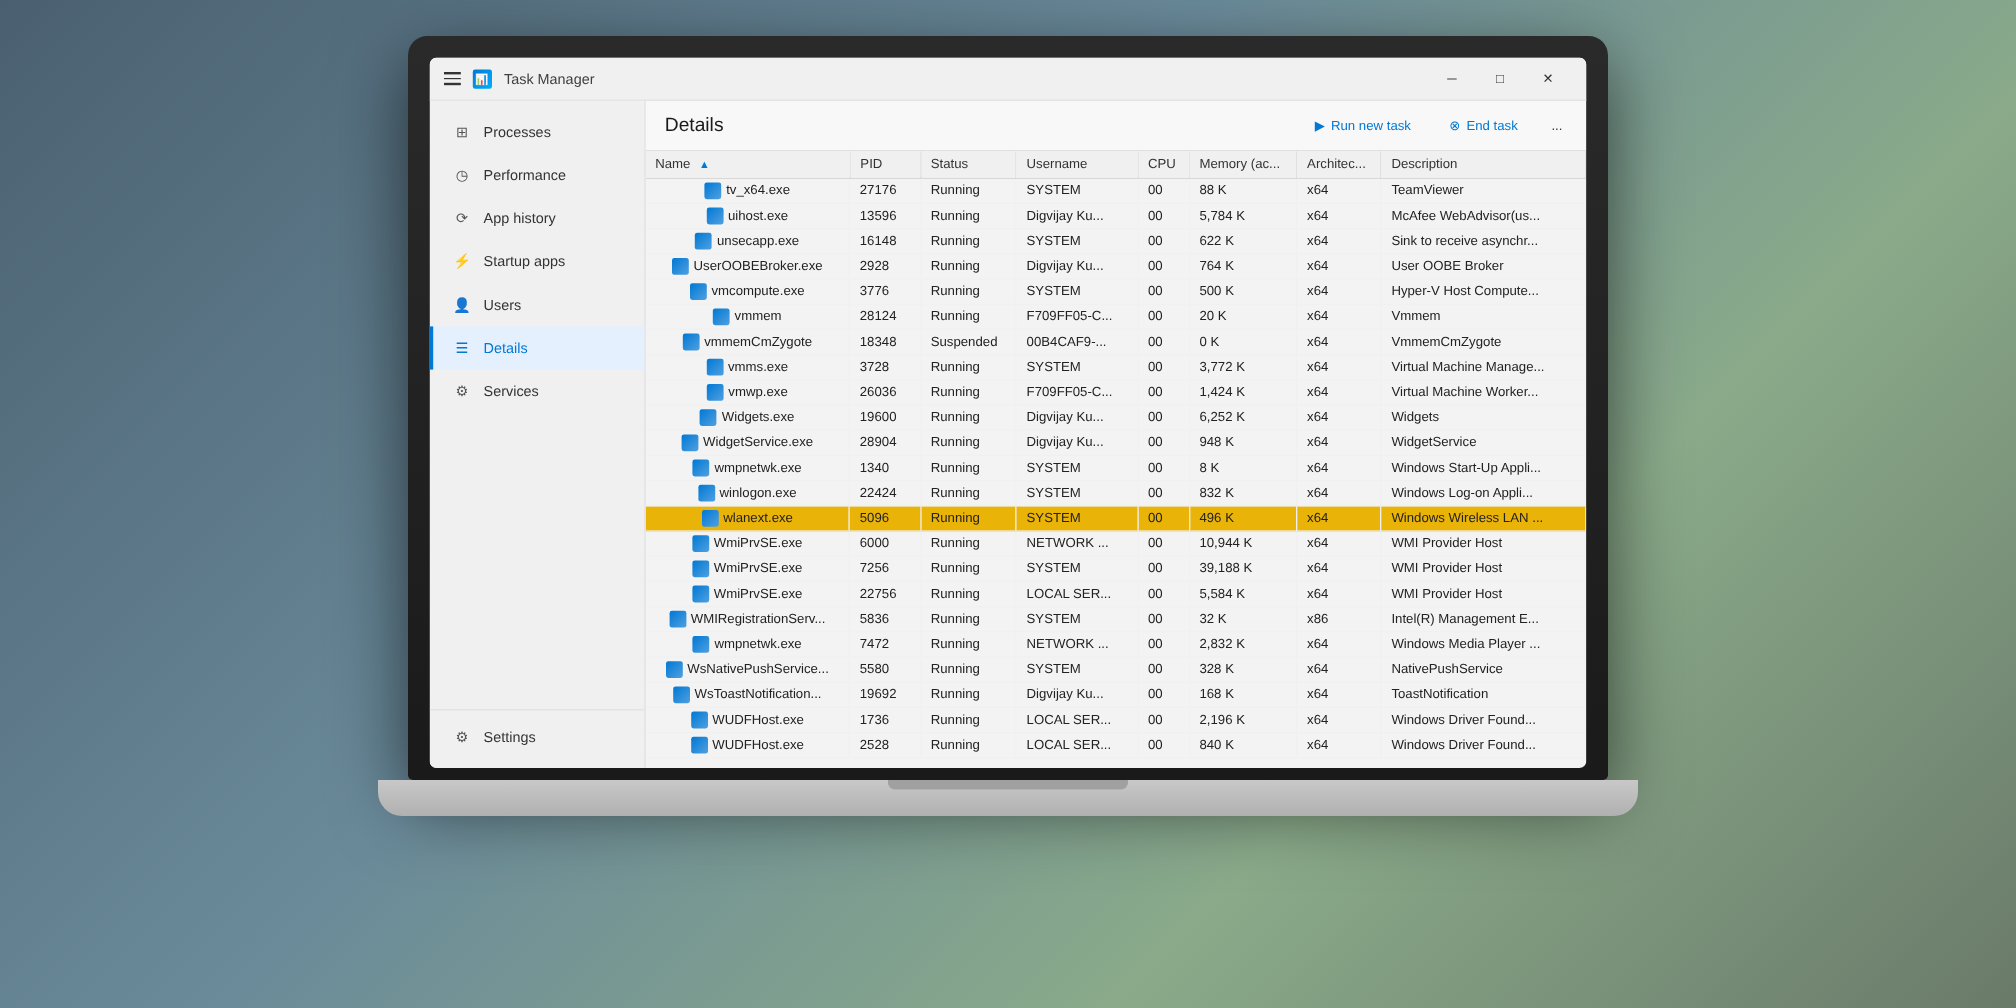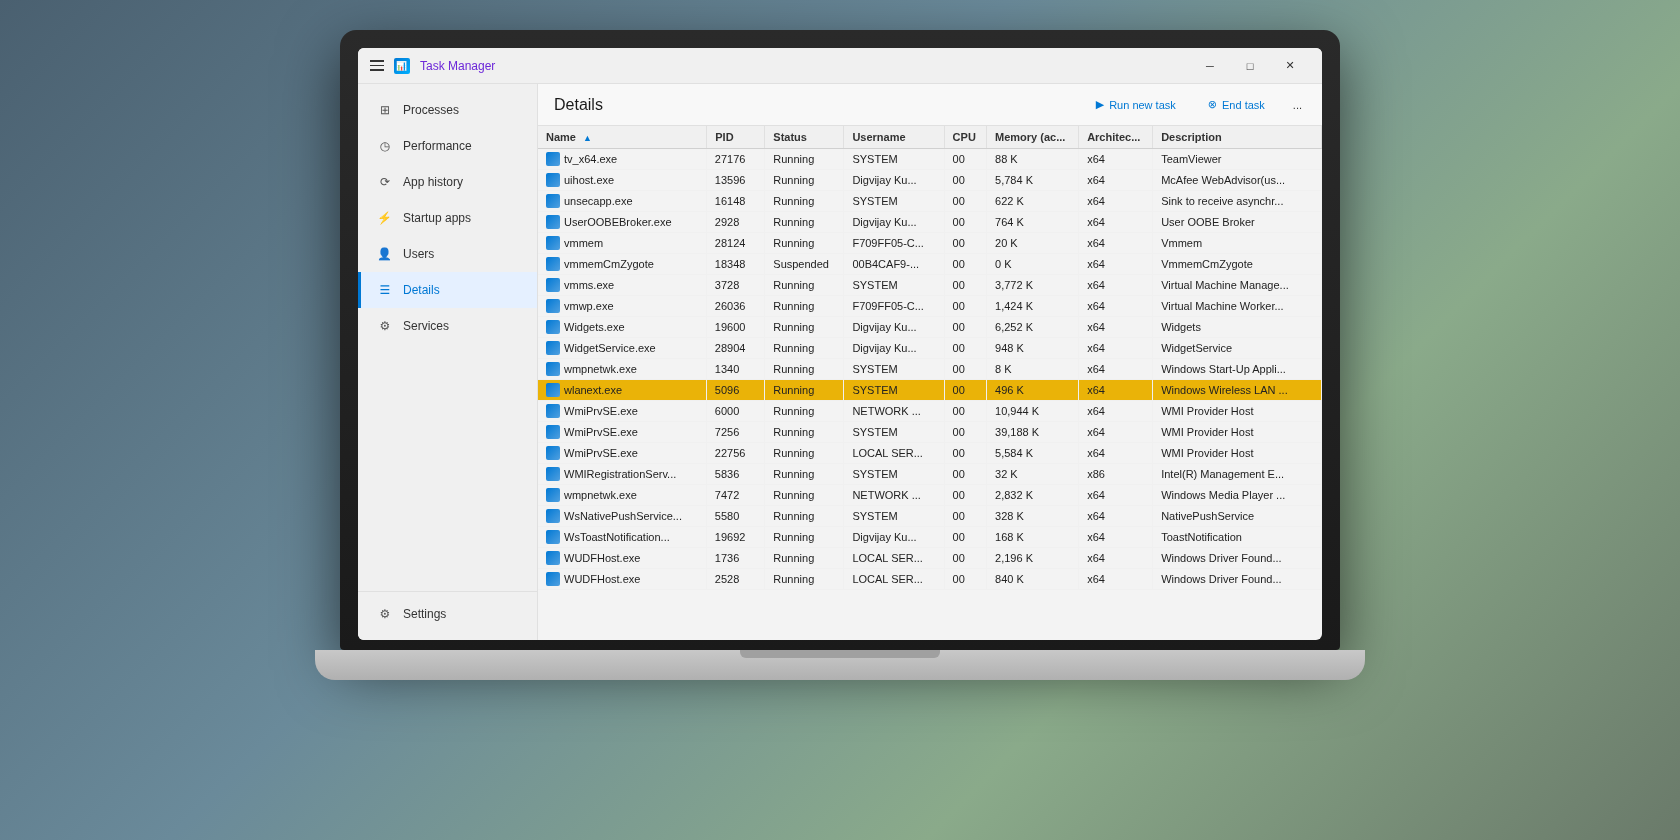--- a/index.html
+++ b/index.html
@@ -91,21 +91,21 @@
       border-radius: 2px;
       display: flex;
       align-items: center;
       justify-content: center;
       font-size: 9px;
       color: white;
     }
 
     .title-text {
       font-size: 12px;
-      color: #6d28d9;
+      color: #404040;
       font-weight: 400;
     }
 
     .window-controls {
       display: flex;
       gap: 0;
     }
 
     .win-btn {
       width: 40px;
@@ -233,21 +233,21 @@
     }
 
     thead th {
       position: sticky;
       top: 0;
       background: #f0f0f0;
       border-bottom: 1px solid #d0d0d0;
       border-right: 1px solid #e0e0e0;
       padding: 5px 8px;
       text-align: left;
-      font-weight: 700;
+      font-weight: 400;
       color: #333;
       white-space: nowrap;
       cursor: pointer;
       user-select: none;
       z-index: 1;
     }
 
     thead th .sort-arrow {
       margin-left: 4px;
       font-size: 9px;
@@ -266,20 +266,21 @@
       padding: 3px 8px;
       color: #222;
       white-space: nowrap;
       border-right: 1px solid #f0f0f0;
     }
 
     tbody td:first-child {
       display: flex;
       align-items: center;
       gap: 4px;
+      justify-content: center;
     }
 
     .proc-icon {
       width: 14px;
       height: 14px;
       background: linear-gradient(135deg, #0078d4, #50a0e0);
       border-radius: 2px;
       flex-shrink: 0;
       display: inline-block;
     }
@@ -455,20 +456,33 @@
       <td>Running</td>
       <td>Digvijay Ku...</td>
       <td>00</td>
       <td>764 K</td>
       <td>x64</td>
       <td>User OOBE Broker</td>
     </tr>
                     <tr>
       <td>
         <span class="proc-icon"></span>
+        <span>vmcompute.exe</span>
+      </td>
+      <td>3776</td>
+      <td>Running</td>
+      <td>SYSTEM</td>
+      <td>00</td>
+      <td>500 K</td>
+      <td>x64</td>
+      <td>Hyper-V Host Compute...</td>
+    </tr>
+                    <tr>
+      <td>
+        <span class="proc-icon"></span>
         <span>vmmem</span>
       </td>
       <td>28124</td>
       <td>Running</td>
       <td>F709FF05-C...</td>
       <td>00</td>
       <td>20 K</td>
       <td>x64</td>
       <td>Vmmem</td>
     </tr>
@@ -542,20 +556,33 @@
         <span class="proc-icon"></span>
         <span>wmpnetwk.exe</span>
       </td>
       <td>1340</td>
       <td>Running</td>
       <td>SYSTEM</td>
       <td>00</td>
       <td>8 K</td>
       <td>x64</td>
       <td>Windows Start-Up Appli...</td>
+    </tr>
+                    <tr>
+      <td>
+        <span class="proc-icon"></span>
+        <span>winlogon.exe</span>
+      </td>
+      <td>22424</td>
+      <td>Running</td>
+      <td>SYSTEM</td>
+      <td>00</td>
+      <td>832 K</td>
+      <td>x64</td>
+      <td>Windows Log-on Appli...</td>
     </tr>
                     <tr class="selected">
       <td>
         <span class="proc-icon"></span>
         <span>wlanext.exe</span>
       </td>
       <td>5096</td>
       <td>Running</td>
       <td>SYSTEM</td>
       <td>00</td>

